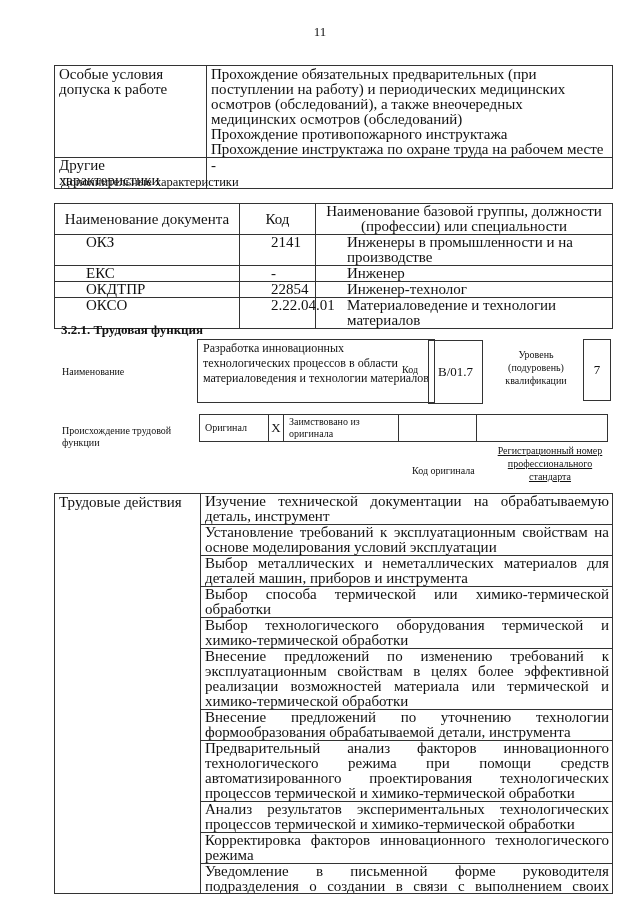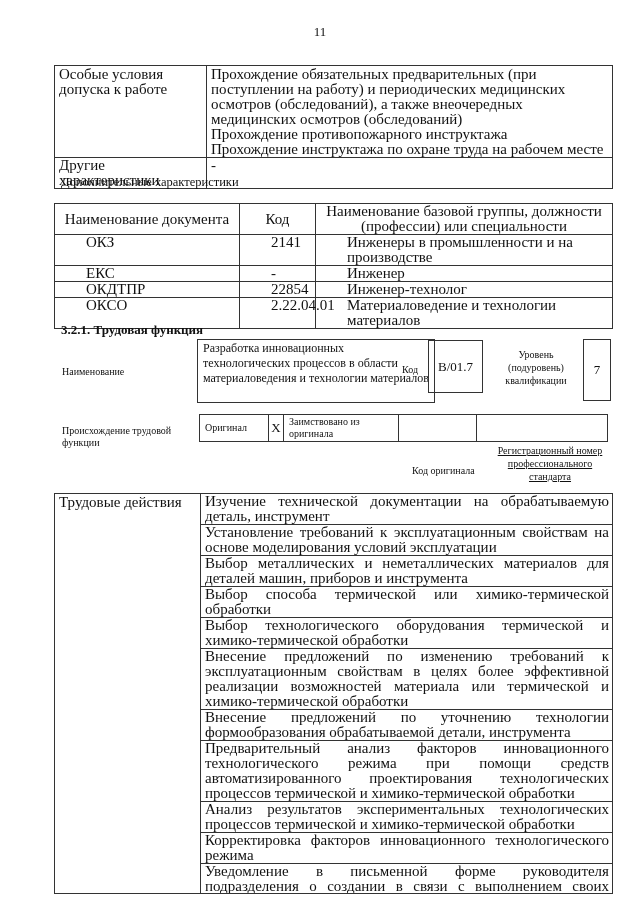--- a/index.html
+++ b/index.html
@@ -21,21 +21,21 @@
   #t2 td.c1 { width: 178px; }
   #t2 td.c2 { width: 69px; }
   #t2 tr.hdr td { height: 29px; text-align: center; vertical-align: middle; }
   #t2 tr.row td { height: 14px; padding-left: 31px; }
   .h321 { left: 61px; top: 322px; font-size: 13px; font-weight: bold; }
   .lbl-small { font-size: 10px; line-height: 12px; }
   .name-label { left: 62px; top: 366px; }
   .box { position: absolute; border: 1px solid #333; box-sizing: border-box; }
   .name-box { left: 153px; top: 339px; width: 238px; height: 64px; padding: 1px 5px; font-size: 12px; line-height: 15px; margin-left: 44px; }
   .code-label { left: 402px; top: 364px; font-size: 10px; }
-  .code-box { left: 428px; top: 340px; width: 55px; height: 53px; display: flex; align-items: center; justify-content: center; font-size: 13px; }
+  .code-box { left: 428px; top: 340px; width: 55px; height: 64px; display: flex; align-items: center; justify-content: center; font-size: 13px; }
   .level-label { left: 495px; top: 348px; width: 82px; text-align: center; font-size: 10px; line-height: 13px; }
   .level-box { left: 583px; top: 339px; width: 28px; height: 62px; display: flex; align-items: center; justify-content: center; font-size: 13px; }
   .origin-label { left: 62px; top: 416px; width: 130px; margin-top: 9px; }
   #t3 { left: 199px; top: 414px; }
   #t3 td { height: 26px; vertical-align: middle; font-size: 10px; line-height: 12px; padding: 0 5px; }
   #t3 td.o1 { width: 58px; }
   #t3 td.o2 { width: 10px; font-size: 13px; text-align: center; padding: 0 2px; }
   #t3 td.o3 { width: 104px; }
   #t3 td.o4 { width: 67px; }
   #t3 td.o5 { width: 120px; }

